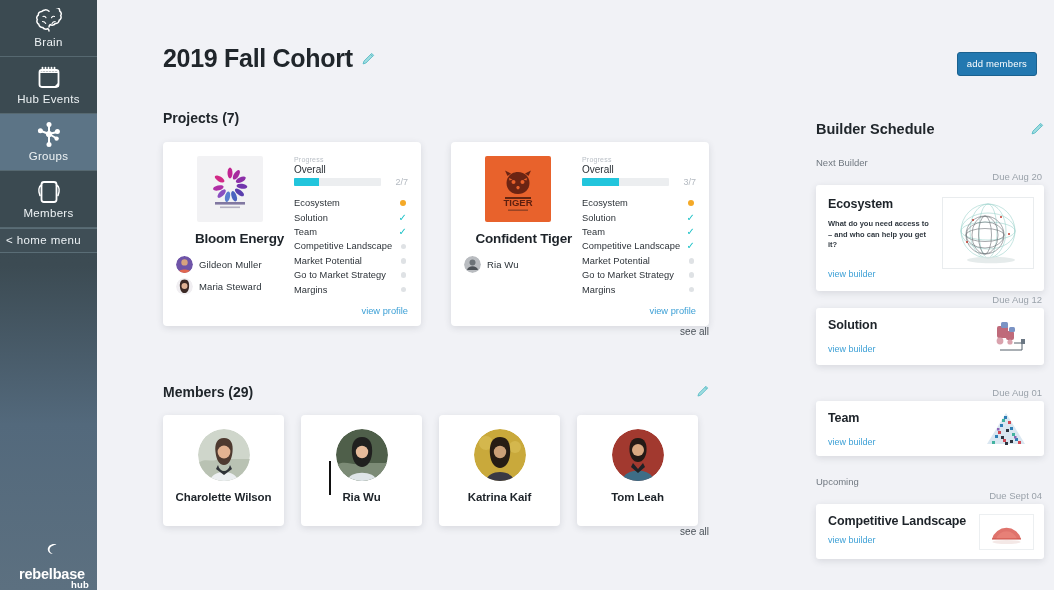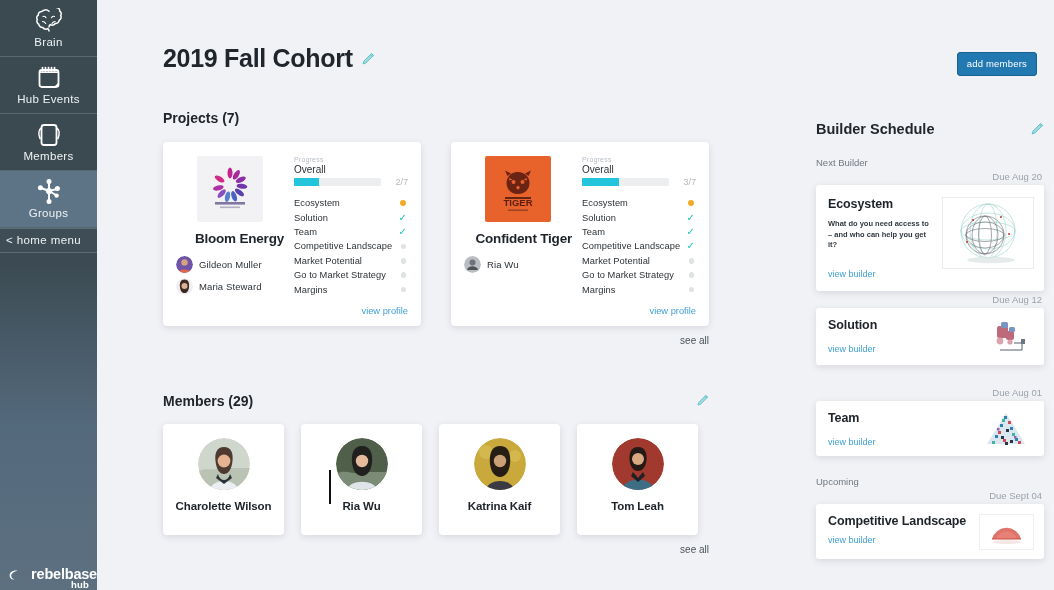--- a/index.html
+++ b/index.html
@@ -71,20 +71,21 @@
     color: #edf2f5;
     cursor: pointer;
   }
   .sidebar-fill { flex: 1 1 auto; }
   .brand {
     display: flex;
     align-items: center;
     gap: 11px;
     padding: 0 0 8px 7px;
     position: relative;
+    flex-direction: column;
   }
   .brand-text {
     font-size: 14.5px;
     font-weight: bold;
     color: #ffffff;
     letter-spacing: -.2px;
     line-height: 15px;
   }
   .brand-sub {
     position: absolute;
@@ -244,21 +245,20 @@
     text-align: right;
     font-size: 9.3px;
     color: #3da0d6;
     margin-top: 9px;
     cursor: pointer;
   }
   .see-all {
     text-align: right;
     font-size: 10px;
     color: #4a5158;
-    margin-top: 9px;
     cursor: pointer;
     width: 546px;
   }
 
   .members-head { margin-top: 47px; width: 546px; }
   .members-row {
     display: flex;
     gap: 17px;
     margin-top: 15px;
   }
@@ -413,31 +413,20 @@
             <path d="M7.5 2.5 V6"></path>
               <path d="M10.5 2.5 V6"></path>
               <path d="M13.5 2.5 V6"></path>
             <path d="M16.5 2.5 V6"></path>
               <path d="M19.5 2.5 V6"></path>
           </g>
           <path d="M4.5 7.2 H23.5" stroke="#ffffff" stroke-width="1.6"></path>
         </svg>
       </div>
       <div class="nav-label">Hub Events</div>
-    </div>
-
-    <div class="nav-item">
-      <div class="nav-icon">
-        <svg width="28" height="26" viewBox="0 0 28 26">
-          <rect x="6.5" y="3" width="15" height="20" rx="2.5" fill="none" stroke="#ffffff" stroke-width="1.8"></rect>
-          <path d="M6.5 6 C3.6 7.5 3.2 12 5 16.5" fill="none" stroke="#ffffff" stroke-width="1.6" stroke-linecap="round"></path>
-          <path d="M21.5 6 C24.4 7.5 24.8 12 23 16.5" fill="none" stroke="#ffffff" stroke-width="1.6" stroke-linecap="round"></path>
-        </svg>
-      </div>
-      <div class="nav-label">Members</div>
     </div>
 
     <div class="nav-item active">
       <div class="nav-icon">
         <svg width="30" height="28" viewBox="0 0 30 28">
           <g stroke="#ffffff" stroke-width="2" stroke-linecap="round">
             <path d="M15 13 L15 4"></path>
               <path d="M15 13 L7 10"></path>
             <path d="M15 13 L23 11"></path>
               <path d="M15 13 L15 23"></path>
@@ -447,20 +436,31 @@
             <circle cx="15" cy="13" r="3.1"></circle>
             <circle cx="15" cy="3.6" r="2.5"></circle>
             <circle cx="6.4" cy="9.8" r="2.5"></circle>
             <circle cx="23.4" cy="10.6" r="2.5"></circle>
             <circle cx="15" cy="23.4" r="2.5"></circle>
             <circle cx="22.6" cy="17.6" r="2.2"></circle>
           </g>
         </svg>
       </div>
       <div class="nav-label">Groups</div>
+    </div>
+
+    <div class="nav-item">
+      <div class="nav-icon">
+        <svg width="28" height="26" viewBox="0 0 28 26">
+          <rect x="6.5" y="3" width="15" height="20" rx="2.5" fill="none" stroke="#ffffff" stroke-width="1.8"></rect>
+          <path d="M6.5 6 C3.6 7.5 3.2 12 5 16.5" fill="none" stroke="#ffffff" stroke-width="1.6" stroke-linecap="round"></path>
+          <path d="M21.5 6 C24.4 7.5 24.8 12 23 16.5" fill="none" stroke="#ffffff" stroke-width="1.6" stroke-linecap="round"></path>
+        </svg>
+      </div>
+      <div class="nav-label">Members</div>
     </div>
 
     <div class="home-menu">&lt; home menu</div>
 
     <div class="sidebar-fill"></div>
 
     <div class="brand">
       <svg width="14" height="14" viewBox="0 0 14 14">
         <path d="M11.5 2.5 C7.5 1 2.5 3.5 2.8 7.8 C3 10.6 5.6 12.3 8 11.6 C5.5 11 4.2 9 4.6 7.2 C5.2 4.4 8.6 3 11.5 2.5 Z" fill="#ffffff"></path>
       </svg>

